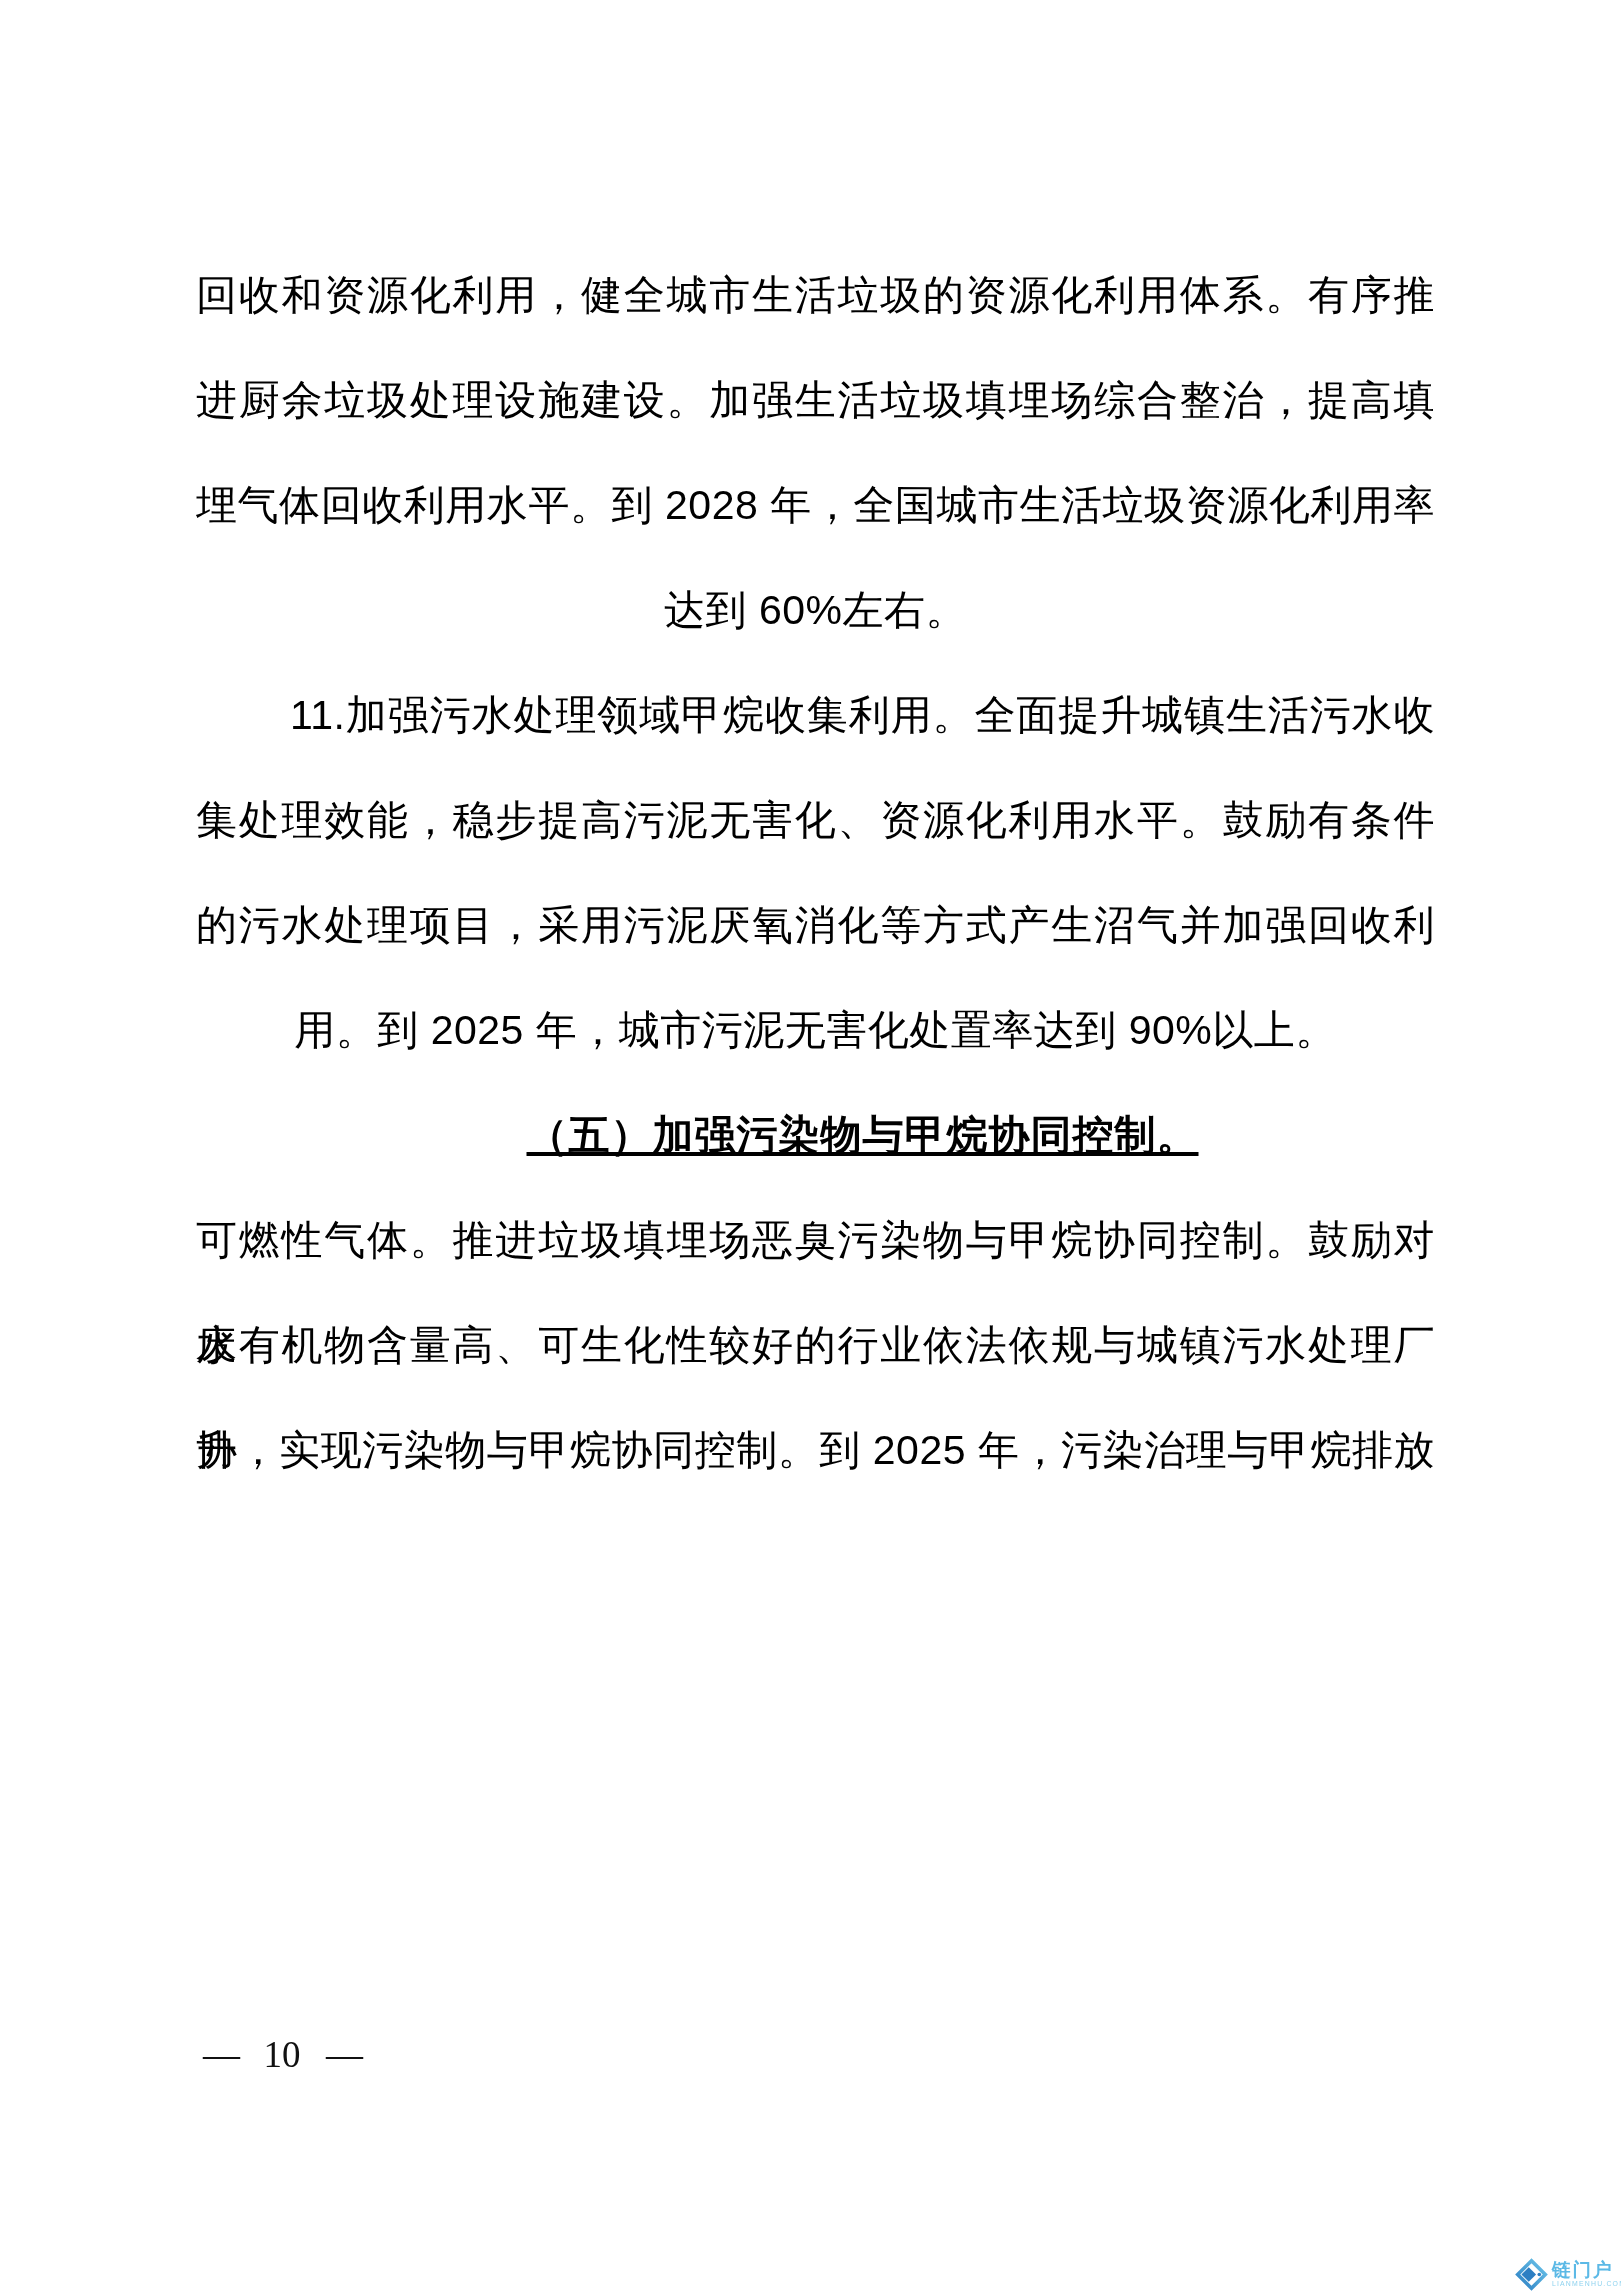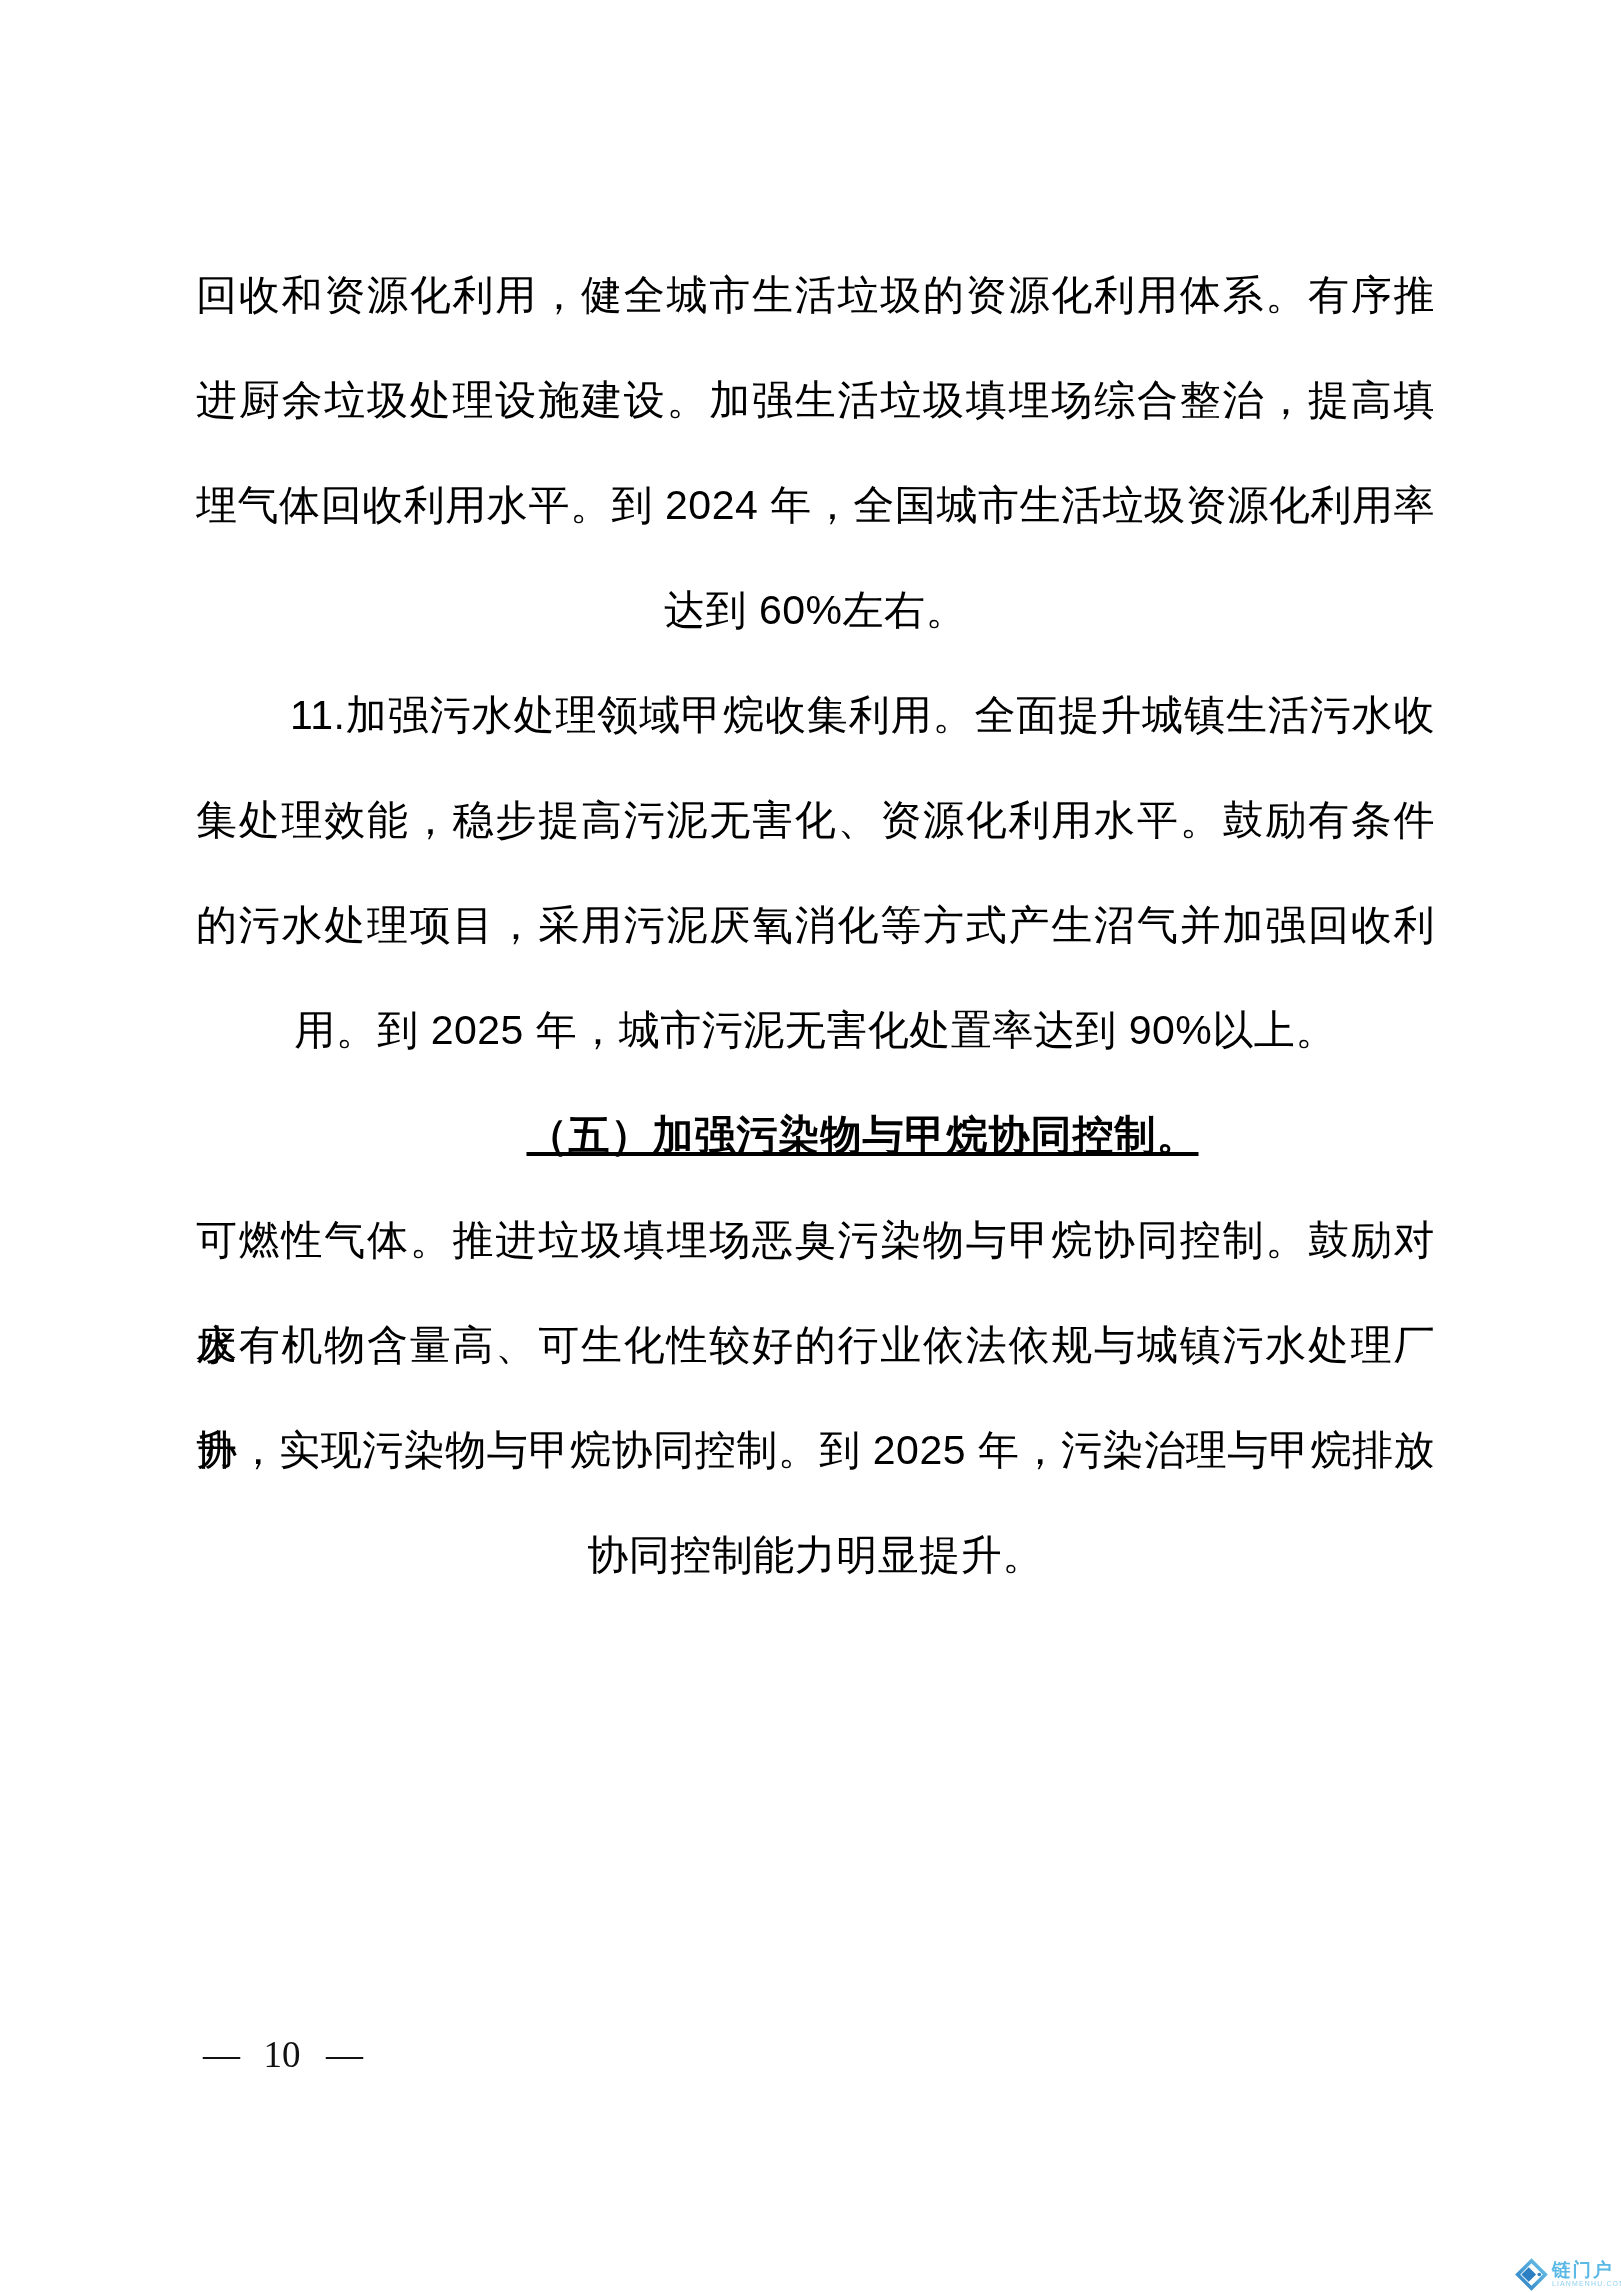--- a/index.html
+++ b/index.html
@@ -69,31 +69,30 @@
   }
 </style>
 </head>
 <body>
 
 <div class="page">
 
   <div class="body-text">
     <div class="line j">回收和资源化利用，健全城市生活垃圾的资源化利用体系。有序推</div>
     <div class="line j">进厨余垃圾处理设施建设。加强生活垃圾填埋场综合整治，提高填</div>
-    <div class="line j">埋气体回收利用水平。到 2024 年，全国城市生活垃圾资源化利用率</div>
+    <div class="line j">埋气体回收利用水平。到 2028 年，全国城市生活垃圾资源化利用率</div>
     <div class="line">达到 60%左右。</div>
     <div class="line j indent">11.加强污水处理领域甲烷收集利用。全面提升城镇生活污水收</div>
     <div class="line j">集处理效能，稳步提高污泥无害化、资源化利用水平。鼓励有条件</div>
     <div class="line j">的污水处理项目，采用污泥厌氧消化等方式产生沼气并加强回收利</div>
     <div class="line">用。到 2025 年，城市污泥无害化处置率达到 90%以上。</div>
     <div class="line bold indent">（五）加强污染物与甲烷协同控制。</div>
     <div class="line j">可燃性气体。推进垃圾填埋场恶臭污染物与甲烷协同控制。鼓励对废</div>
     <div class="line j">水有机物含量高、可生化性较好的行业依法依规与城镇污水处理厂协</div>
     <div class="line j">升，实现污染物与甲烷协同控制。到 2025 年，污染治理与甲烷排放</div>
-    <div class="line">协同控制能力明显提升。</div>
   </div>
 
   <div class="footer">
     <span class="dash">—</span>
     <span class="num">10</span>
     <span class="dash">—</span>
   </div>
 
   <div class="watermark">
     <svg class="wm-icon" viewBox="0 0 36 36" xmlns="http://www.w3.org/2000/svg">

